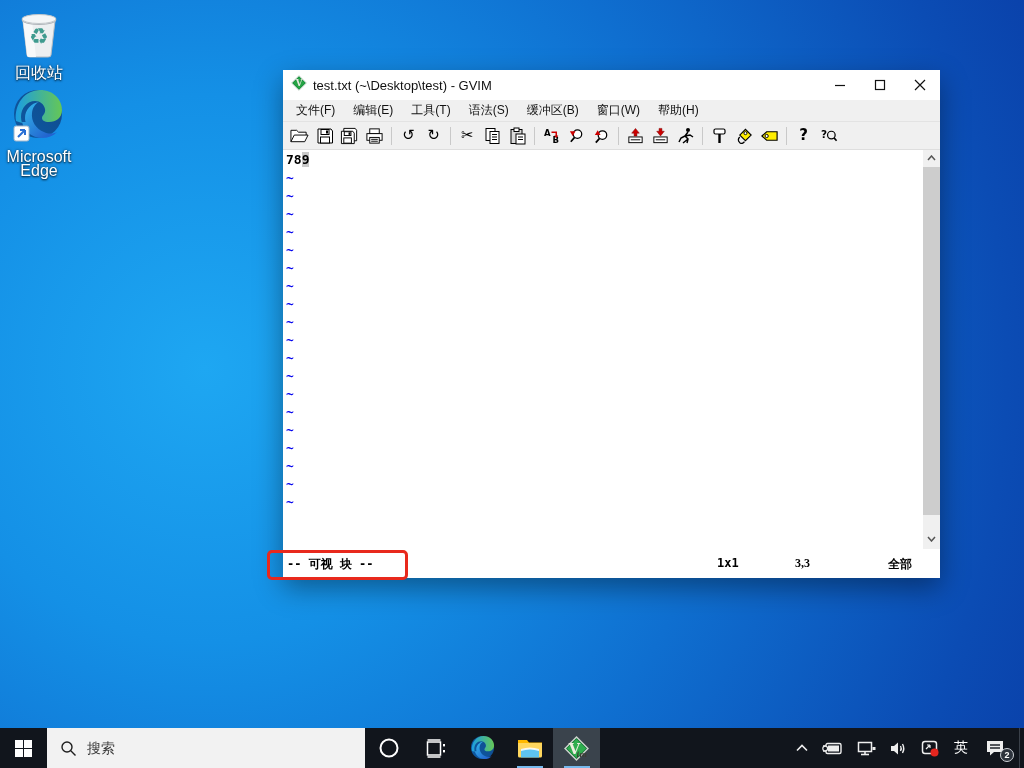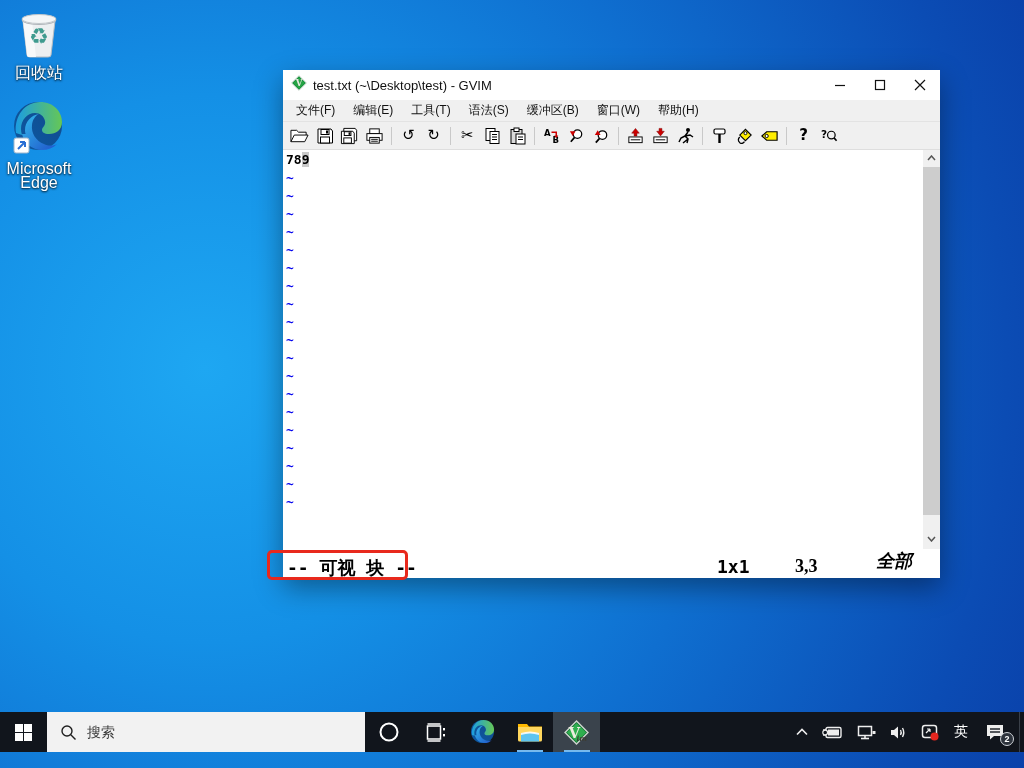--- a/index.html
+++ b/index.html
@@ -9,21 +9,21 @@
   .desktop { position:absolute; inset:0; width:1024px; height:768px;
     background: radial-gradient(circle at 20% 48%, #1ea7f2 0%, #1490e6 30%, #0f6fd0 58%, #0b4cb4 88%, #0a41aa 100%);
     overflow:hidden; }
 
   
   .dicon { position:absolute; width:76px; text-align:center; cursor:default; }
   .dicon .glyph { display:block; margin:0 auto; }
   .dicon .dlabel { margin-top:3px; color:#fff; font-size:16px; line-height:14px;
     text-shadow:0 1px 2px rgba(0,0,0,.75), 0 0 3px rgba(0,0,0,.5); }
   #icon-recycle { left:1px; top:7px; }
-  #icon-edge { left:1px; top:99px; }
+  #icon-edge { left:1px; top:87px; }
 
   
   .win { position:absolute; left:283px; top:70px; width:657px; height:508px;
     background:#fff; box-shadow:0 10px 26px rgba(0,0,0,.38); }
   .titlebar { height:30px; background:#fff; display:flex; align-items:center; padding-left:8px; }
   .title-text { font-size:13px; color:#111; margin-left:6px; flex:1; white-space:nowrap; }
   .winbtns { display:flex; height:100%; }
   .winbtn { width:40px; height:100%; display:flex; align-items:center; justify-content:center; }
   .menubar { height:22px; background:#f0f0f0; display:flex; align-items:center; padding-left:4px;
     font-size:12px; color:#111; border-bottom:1px solid #e3e3e3; }
@@ -42,31 +42,31 @@
   .tilde { color:#0000ee; }
   .cursor-block { background:#c9c9c9; }
 
   .vscroll { position:absolute; top:0; right:0; width:17px; height:399px; background:#f0f0f0; }
   .varrow { position:absolute; left:0; width:17px; height:16px; display:flex; align-items:center;
     justify-content:center; color:#555; }
   .varrow.up { top:0; } .varrow.down { bottom:2px; }
   .vthumb { position:absolute; left:0; top:17px; width:17px; height:348px; background:#cdcdcd; }
 
   .statusbar { position:relative; height:29px; background:#fff;
-    font-family:"DejaVu Sans Mono","Liberation Mono",monospace; font-weight:bold; font-size:18px; color:#000; }
+    font-family:"DejaVu Sans Mono","Liberation Mono",monospace; font-weight:bold; font-size:12px; color:#000; }
   .st-mode { position:absolute; left:4px; top:7px; white-space:pre; }
   .st-sel  { position:absolute; left:434px; top:7px; }
   .st-pos  { position:absolute; left:512px; top:7px;font-family:Liberation Serif, serif; }
-  .st-all  { position:absolute; right:28px; top:0;font-style:italic; }
+  .st-all  { position:absolute; right:28px; top:7px; }
 
   .annotation { position:absolute; left:267px; top:550px; width:141px; height:30px;
     border:3px solid #e8291d; border-radius:5px; z-index:60; pointer-events:none; }
 
   
-  .taskbar { position:absolute; left:0; bottom:16px; width:1024px; height:40px; background:#11151c;
+  .taskbar { position:absolute; left:0; bottom:0; width:1024px; height:40px; background:#11151c;
     display:flex; align-items:stretch; z-index:70; }
   .tb-btn { width:47px; display:flex; align-items:center; justify-content:center; position:relative; }
   .tb-search { width:318px; background:#f2f2f2; display:flex; align-items:center; padding-left:13px; }
   .tb-search input { border:none; outline:none; background:transparent; font-size:14px; color:#333;
     margin-left:10px; width:240px; font-family:"Liberation Sans","DejaVu Sans",sans-serif; }
   .tb-search input::placeholder { color:#3b3b3b; opacity:1; }
   .tb-active { background:#3a434c; }
   .underline { position:absolute; bottom:0; left:50%; transform:translateX(-50%);
     width:26px; height:2px; background:#76b9ed; }
   .tray { margin-left:auto; display:flex; align-items:center; height:100%; }

